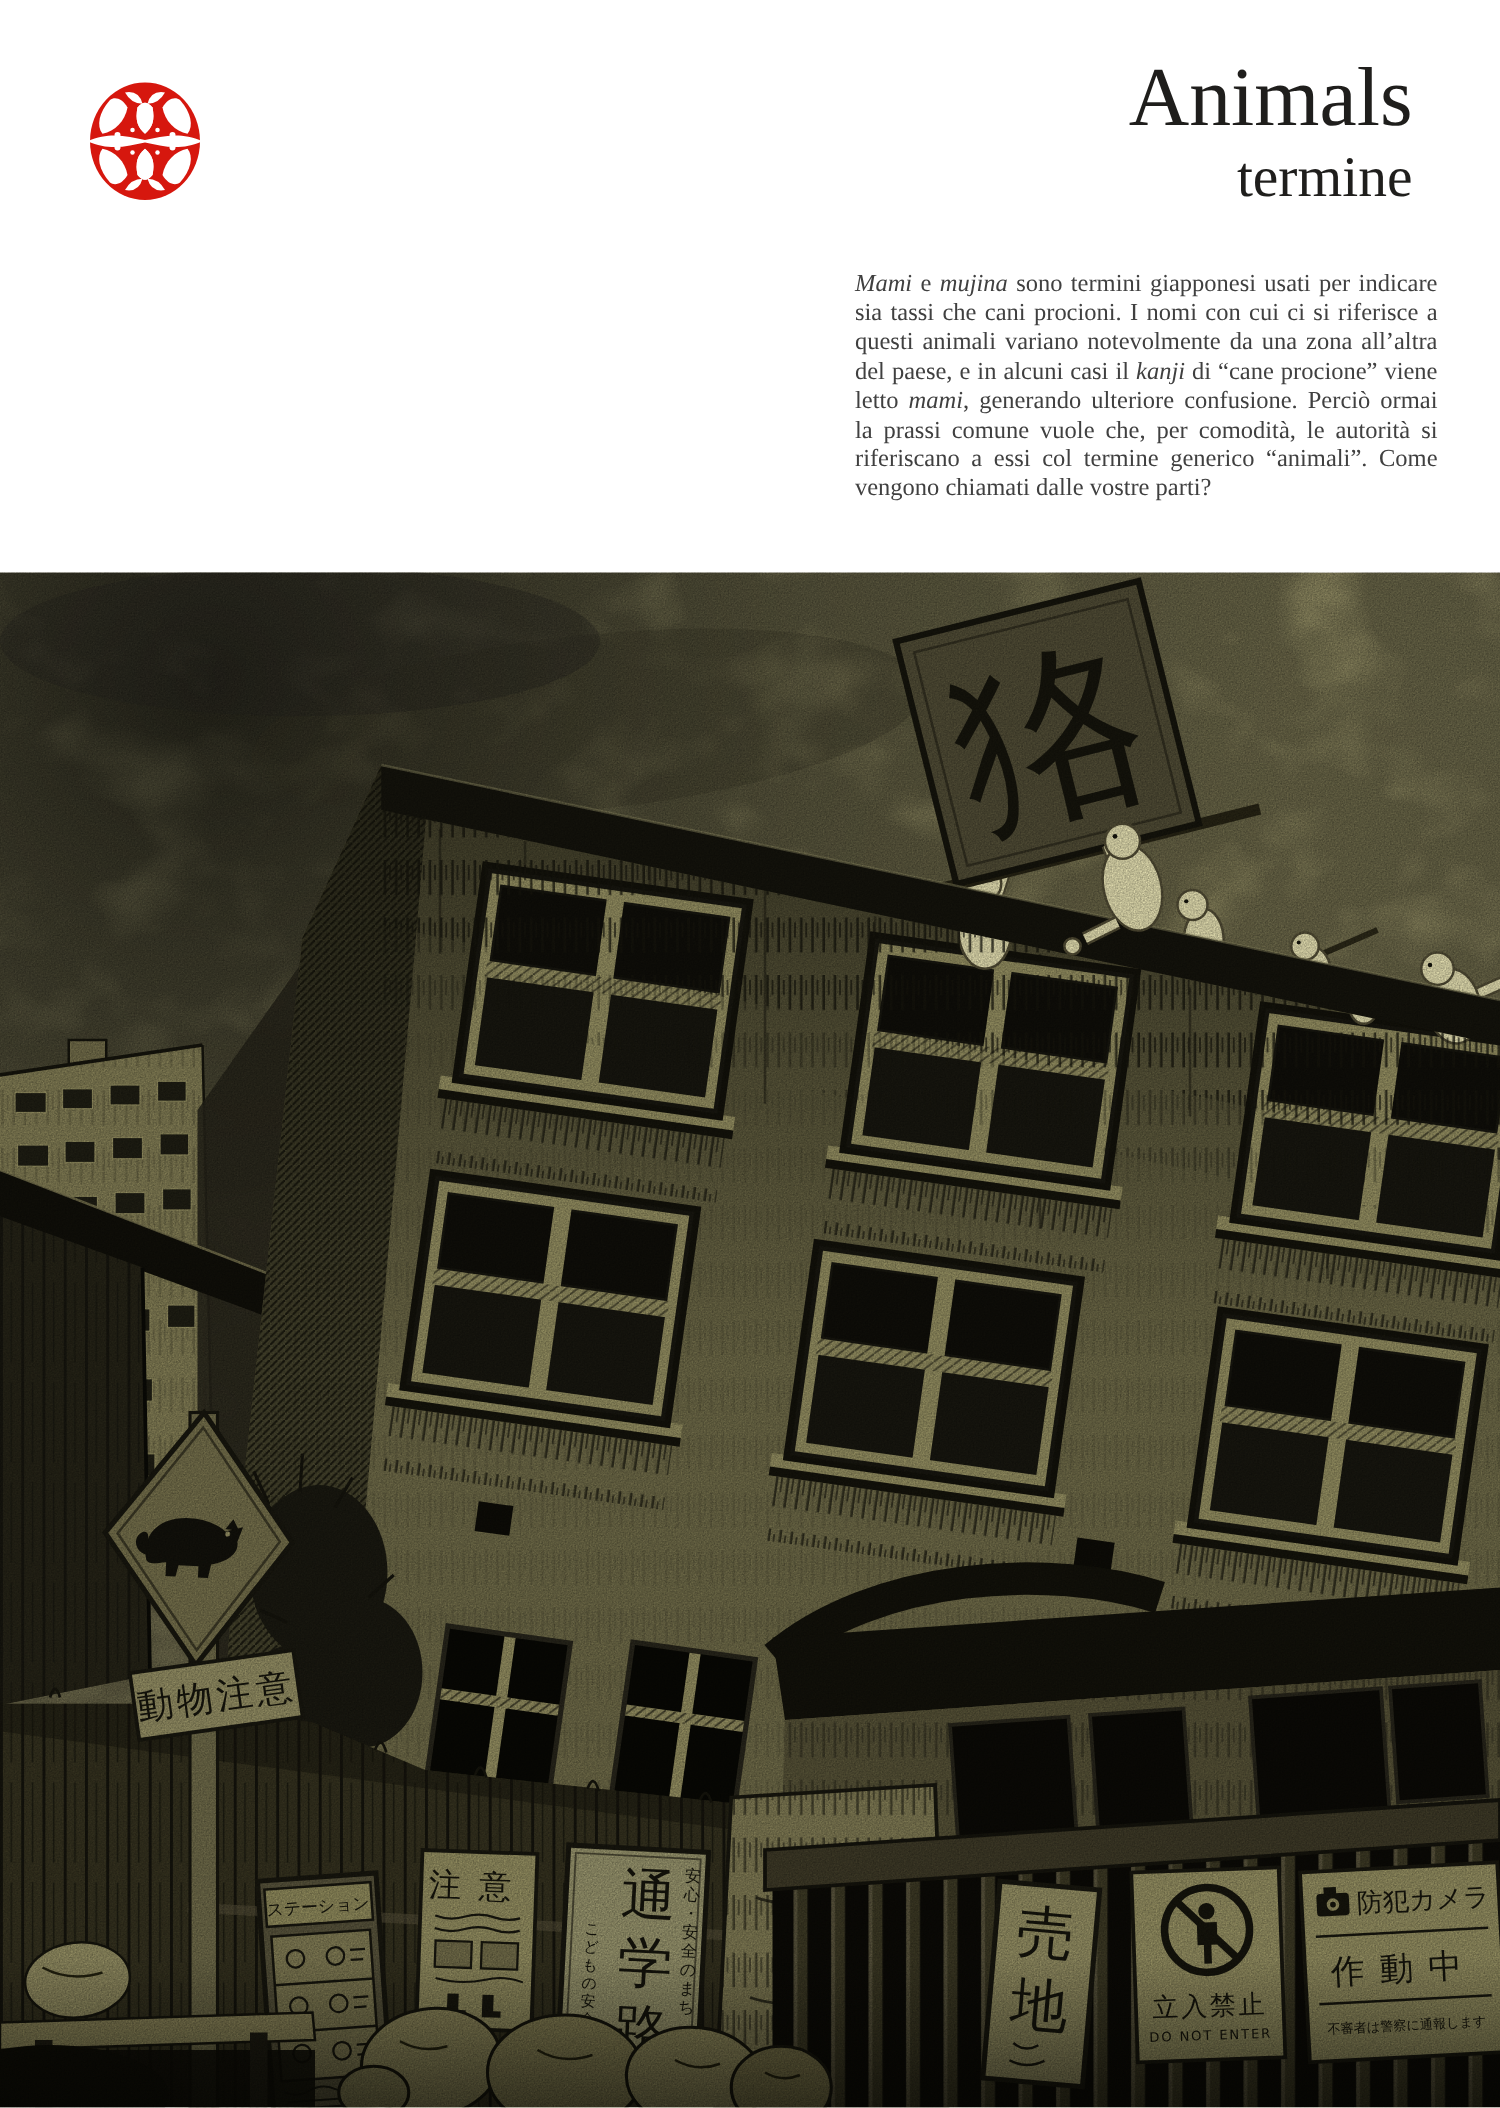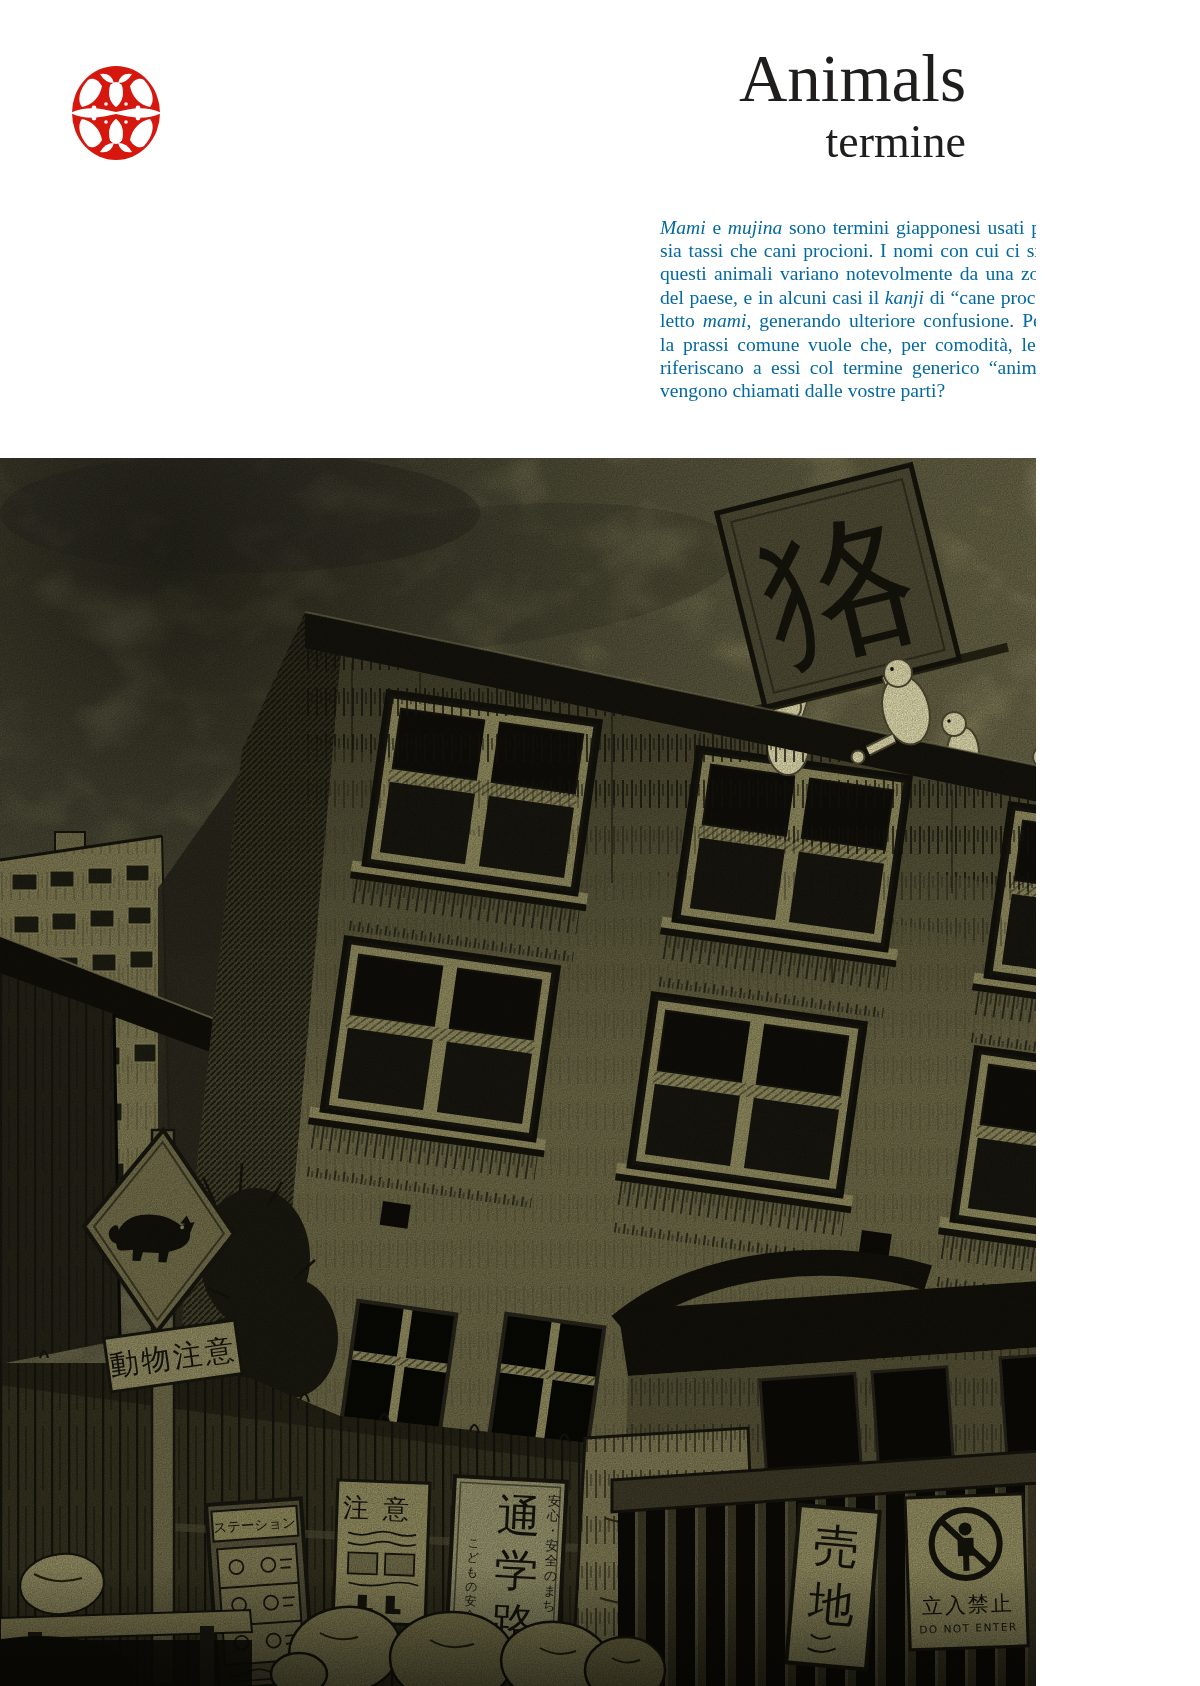--- a/index.html
+++ b/index.html
@@ -1,23 +1,23 @@
 <!DOCTYPE html>
 <html><head>
 <meta charset="utf-8">
 <style>
   html,body{margin:0;padding:0;background:#ffffff;}
-  .page{position:relative;width:1036px;height:1686px;background:#ffffff;overflow:hidden;
+  .page{position:relative;width:1200px;height:1686px;background:#ffffff;overflow:hidden;
         font-family:"Liberation Serif", serif;}
   .logo{position:absolute;left:70px;top:64px;width:92px;height:98px;}
   .title-block{position:absolute;right:70px;top:44px;text-align:right;color:#1f1e1c;}
   .title{font-size:67px;line-height:1.02;margin:0;font-weight:400;letter-spacing:0;}
   .author{font-size:46px;line-height:1.05;margin:6px 0 0;font-weight:400;}
-  .intro{position:absolute;left:660px;top:196px;width:466px;font-size:19.6px;line-height:23.4px;
-         text-align:justify;color:#0369a1;}
+  .intro{position:absolute;left:684px;top:196px;width:466px;font-size:19.6px;line-height:23.4px;
+         text-align:justify;color:#404040;}
   .intro i{font-style:italic;}
   .art{position:absolute;left:0;top:458px;display:block;}
   .jp{font-family:"DejaVu Sans", sans-serif;fill:#15140c;}
   .hand{font-family:"DejaVu Sans", sans-serif;fill:#15140c;}
 </style>
 </head>
 <body>
 
 <div class="page">
 

